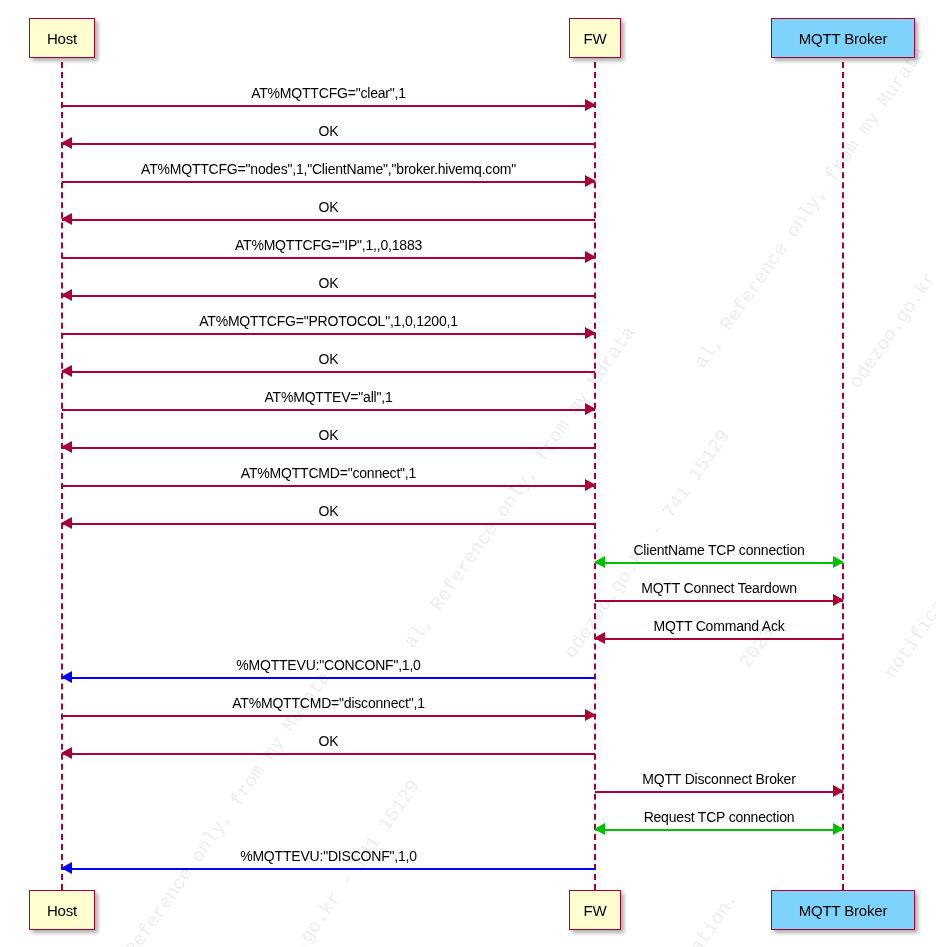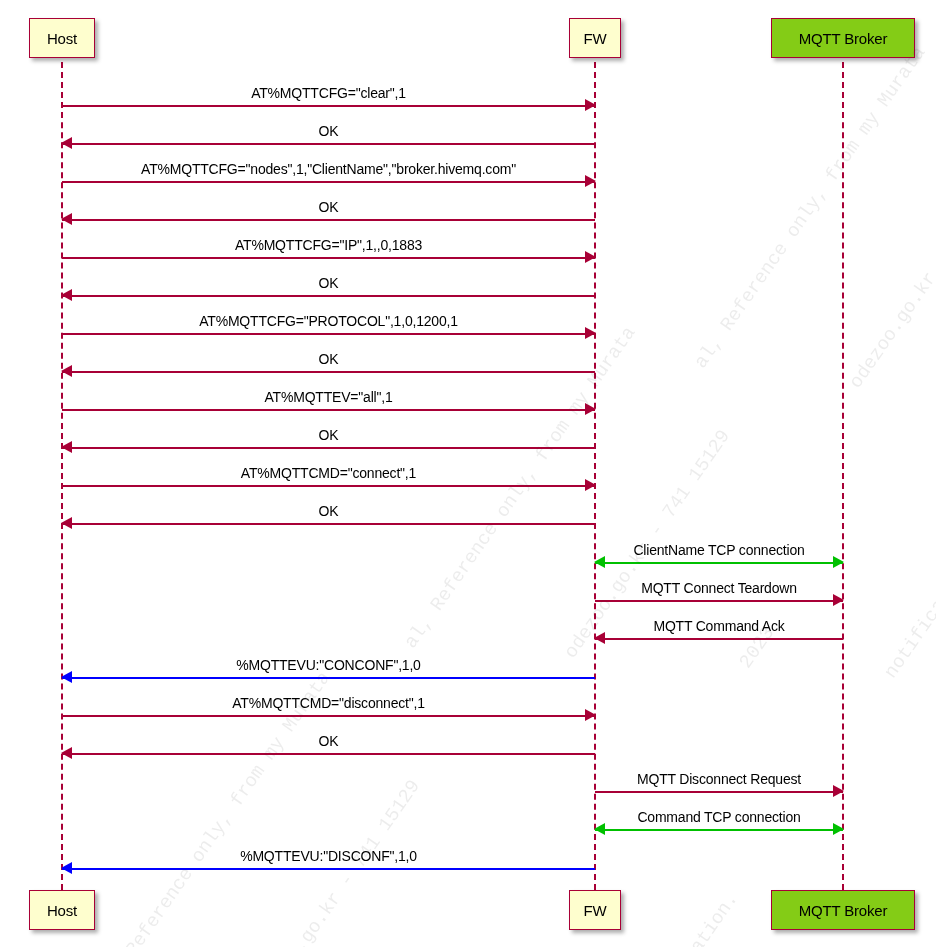--- a/index.html
+++ b/index.html
@@ -22,21 +22,21 @@
   .node{
     position:absolute;z-index:3;
     border:1.5px solid #A80036;
     box-sizing:border-box;
     display:flex;align-items:center;justify-content:center;
     font-size:15px;color:#000;
     box-shadow:3px 3px 4px rgba(0,0,0,0.32);
     letter-spacing:-0.2px;
   }
   .node.cream{background:#FEFECE;}
-  .node.green{background:#84cc16;}
+  .node.green{background:#7dd3fc;}
   .lifeline{
     position:absolute;z-index:1;width:0;
     border-left:2px dashed #A80036;
   }
   .msg{position:absolute;z-index:4;height:0;}
   .msg .line{
     position:absolute;left:0;top:0;width:100%;height:0;
     border-top:2px solid #A80036;
   }
   .msg.green .line{border-top-color:#00C000;}
@@ -168,27 +168,27 @@
       <div class="lbl">AT%MQTTCMD="disconnect",1</div>
     </div>
     <div class="msg" style="left: 62px; top: 753px; width: 533px;">
       <div class="line"></div>
       <div class="head l"></div>
       <div class="lbl">OK</div>
     </div>
     <div class="msg" style="left: 595px; top: 791px; width: 248px;">
       <div class="line"></div>
       <div class="head r"></div>
-      <div class="lbl">MQTT Disconnect Request</div>
+      <div class="lbl">MQTT Disconnect Broker</div>
     </div>
     <div class="msg green" style="left: 595px; top: 829px; width: 248px;">
       <div class="line"></div>
       <div class="head l"></div>
       <div class="head r"></div>
-      <div class="lbl">Command TCP connection</div>
+      <div class="lbl">Request TCP connection</div>
     </div>
     <div class="msg blue" style="left: 62px; top: 868px; width: 533px;">
       <div class="line"></div>
       <div class="head l"></div>
       <div class="lbl">%MQTTEVU:"DISCONF",1,0</div>
     </div>
   </div>
 
 <div class="wm" id="watermark-layer">
     <span style="left: 95px; top: 985px; transform: rotate(-55deg);">al, Reference only, from my Murata</span>

